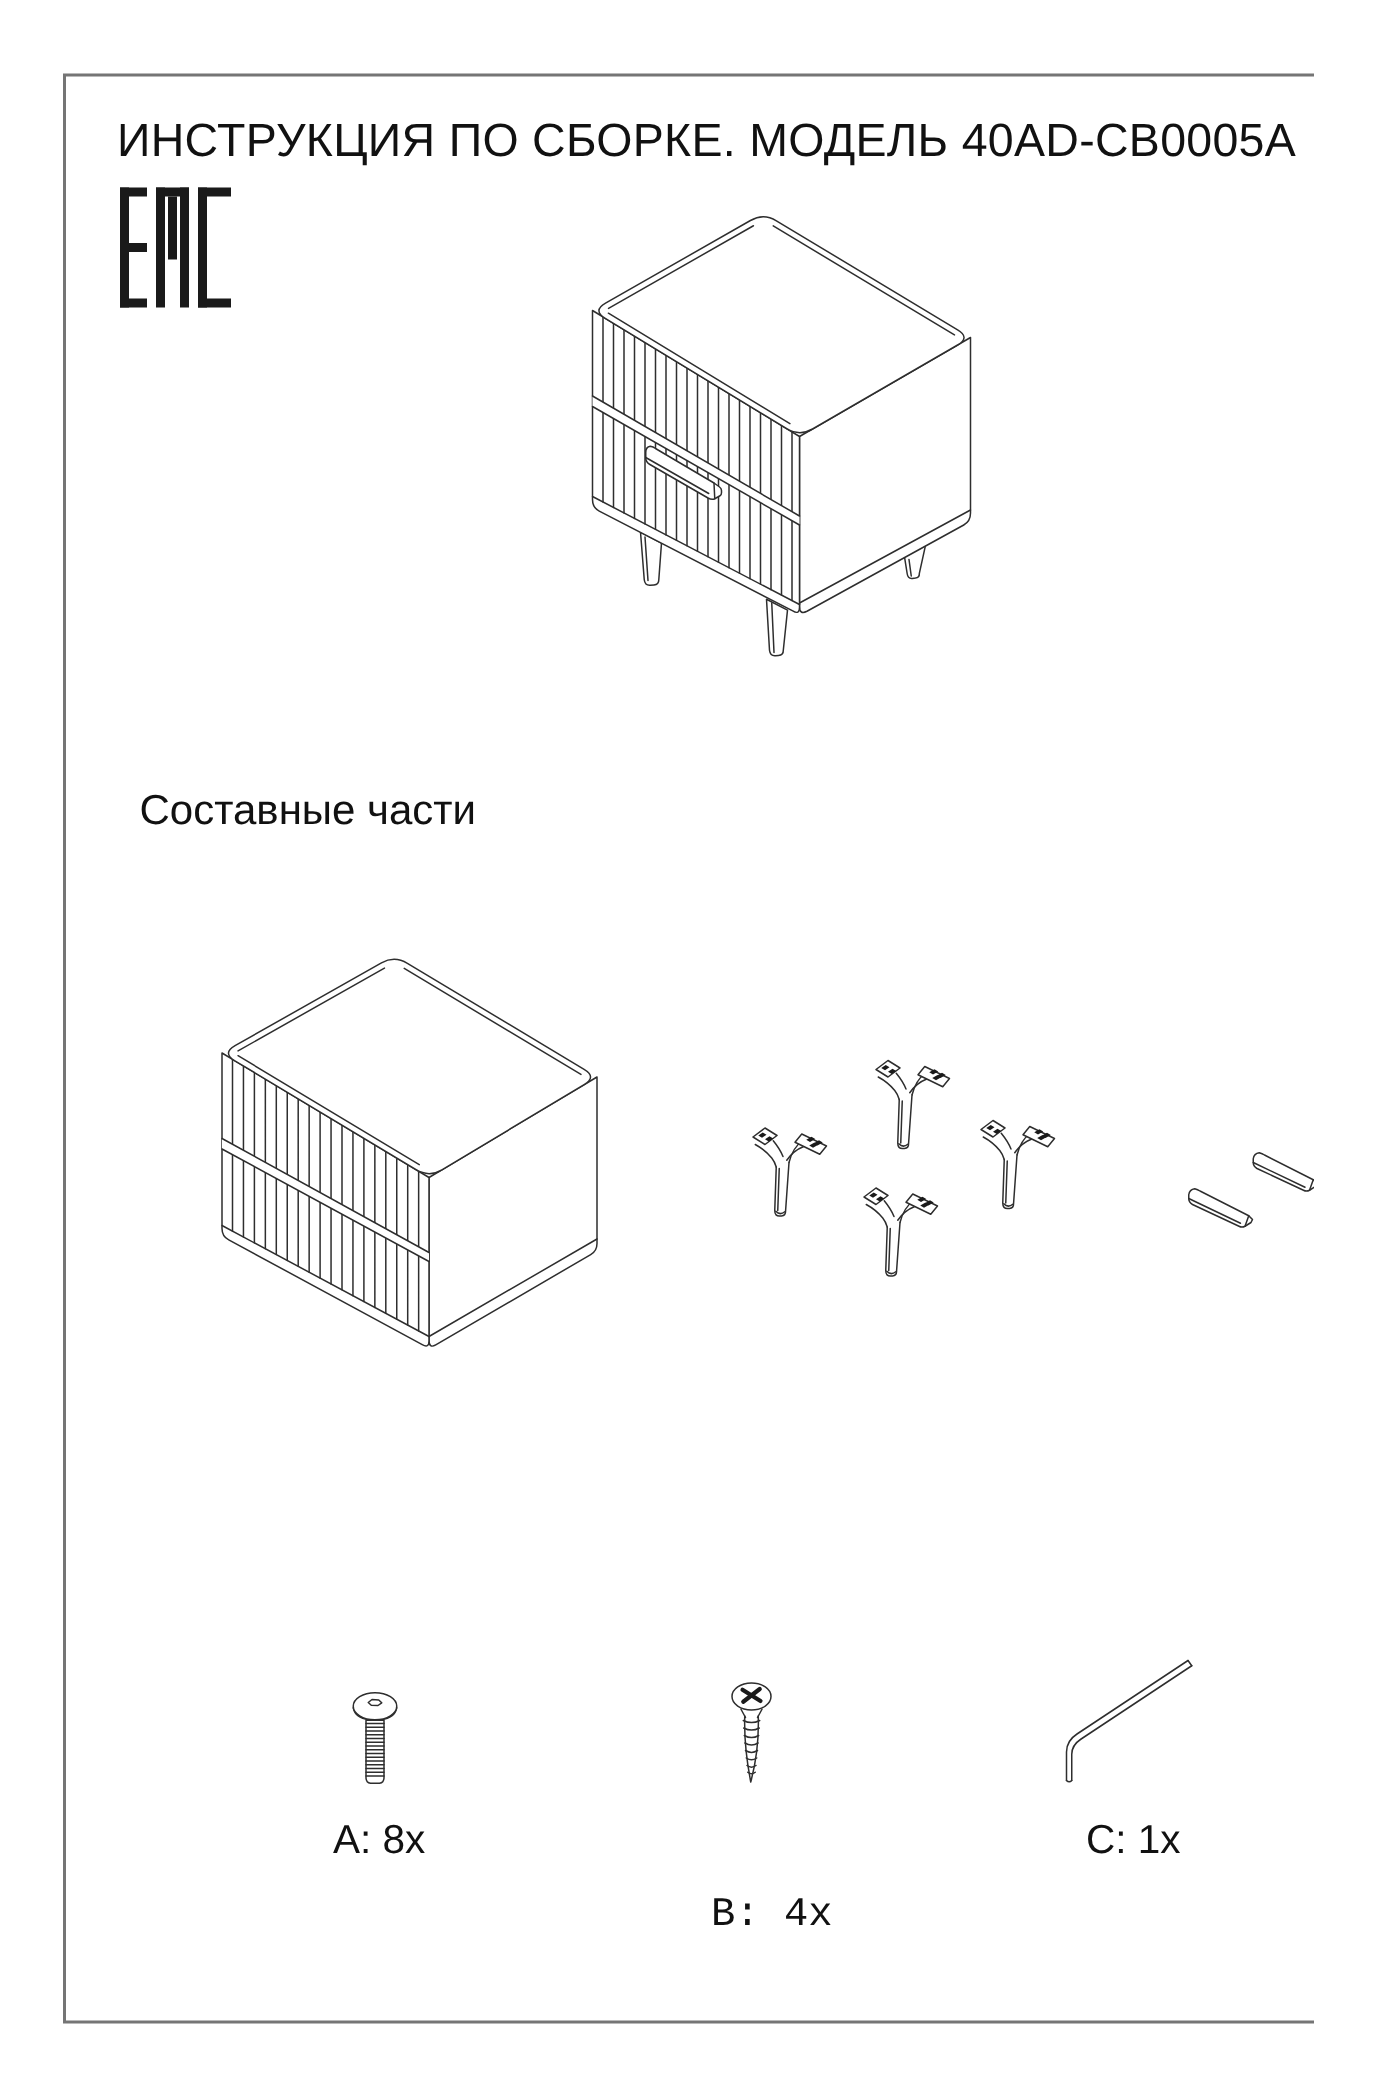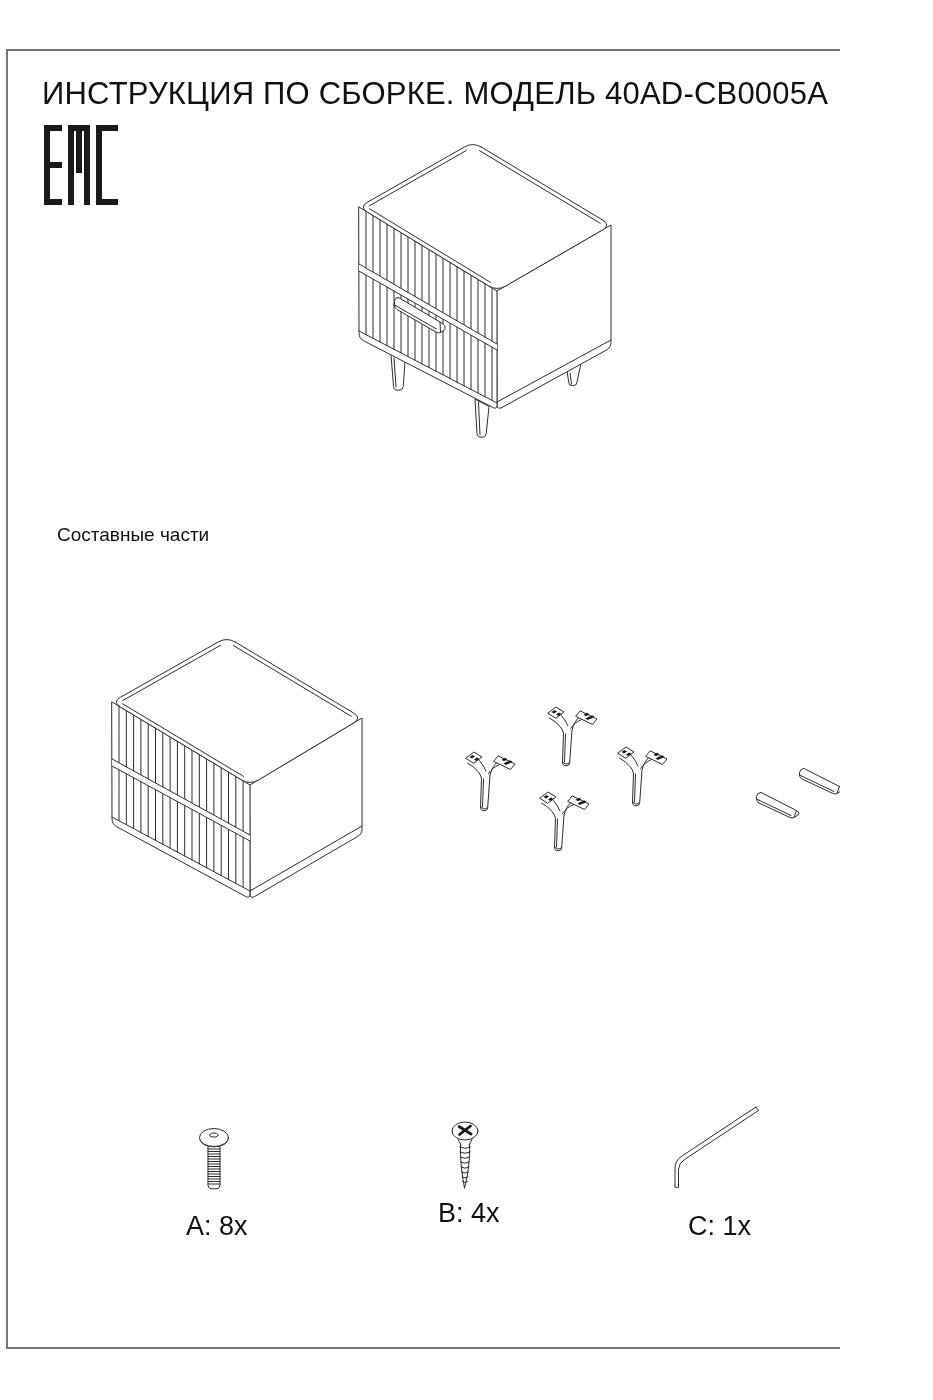--- a/index.html
+++ b/index.html
@@ -1,22 +1,22 @@
 <!DOCTYPE html>
 <html><head>
 <meta charset="utf-8">
 <style>
   html,body{margin:0;padding:0;background:#fff;}
   .page{position:relative;width:840px;height:1400px;background:#fff;overflow:hidden;
-        font-family:"Liberation Sans",sans-serif;color:#111;}
+        font-family:"Liberation Sans",sans-serif;color:#111;margin-left:36px;}
   .frame{position:absolute;left:6px;top:49px;width:917px;height:1296px;
          border:2px solid #757575;background:#fff;}
   .abs{position:absolute;}
   .title{font-size:31px;font-weight:400;white-space:nowrap;letter-spacing:0.2px;}
-  .heading{font-size:19px;font-weight:400;white-space:nowrap;}
+  .heading{font-size:28px;font-weight:400;white-space:nowrap;}
   .flabel{font-size:27px;font-weight:400;white-space:nowrap;}
   svg{display:block;overflow:visible;}
   .ln{fill:none;stroke:#2e2e2e;stroke-width:1;stroke-linejoin:round;stroke-linecap:round;}
   .lnw{fill:#fff;stroke:#2e2e2e;stroke-width:1;stroke-linejoin:round;stroke-linecap:round;}
   .mask{fill:#fff;stroke:none;}
   .blk{fill:#1a1a1a;stroke:none;}
 </style>
 </head>
 <body>
 
@@ -135,21 +135,21 @@
   </svg>
   <div class="abs flabel" style="left:186px;top:1211px;">A: 8x</div>
 
   <svg class="abs" style="left:448px;top:1120px;" width="36" height="76" viewBox="0 0 36 76">
     <path class="ln" d="M12.5,24 C12,40 14,55 16.5,68 M21.5,24 C22,40 20,55 16.5,68"></path>
     <path class="ln" d="M11.5,27 Q17,29.8 22.5,27 M11.8,32 Q17,34.8 22.2,32 M12.2,37 Q17,39.8 21.8,37 M12.6,42 Q17,44.6 21.4,42 M13,47 Q17,49.6 21,47 M13.5,52 Q17,54.4 20.5,52 M14,57 Q17,59.2 20,57 M14.5,61.5 Q17,63.5 19.5,61.5"></path>
     <path class="ln" d="M10,19.5 L13,25 M24,19.5 L21,25"></path>
     <ellipse class="lnw" cx="17" cy="11" rx="13" ry="9"></ellipse>
     <path d="M11,6.5 L23,14 M22.5,6 L11.5,14.5" stroke="#1a1a1a" stroke-width="2.8" fill="none" stroke-linecap="round"></path>
   </svg>
-  <div class="abs flabel" style="left:438px;top:1198px;">B: 4x</div>
+  <div class="abs flabel" style="left:438px;top:1262px;font-family:Liberation Mono, monospace;">B: 4x</div>
 
   <svg class="abs" style="left:652px;top:1100px;" width="112" height="92" viewBox="0 0 112 92">
     <path class="ln" d="M104,7 L30,56 Q23,60.5 23,68 L23,87"></path>
     <path class="ln" d="M106.5,10.5 L32.5,59.5 Q26.5,63.5 26.5,69.5 L26.5,87"></path>
     <path class="ln" d="M104,7 L106.5,10.5 M23,87 Q24.8,88.8 26.5,87"></path>
   </svg>
   <div class="abs flabel" style="left:688px;top:1211px;text-align:center;">C: 1x</div>
 </div>
 
 </body></html>

